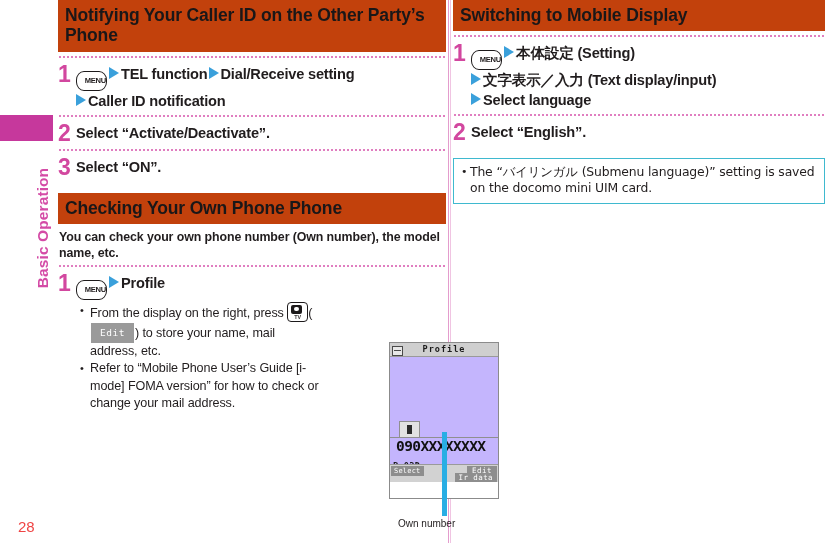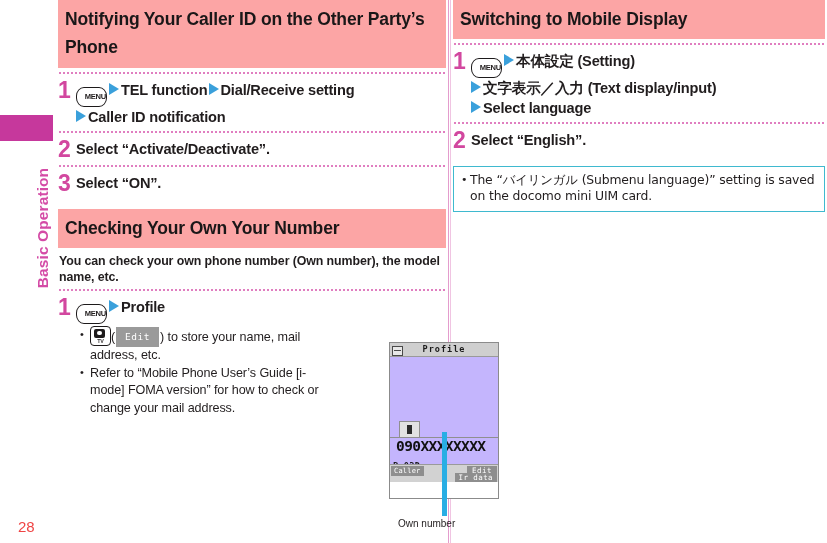--- a/index.html
+++ b/index.html
@@ -74,25 +74,25 @@
     height: 543px;
     background: #e49ccd;
   }
   .col-divider.inner {
     left: 450px;
     background: #f0c4e2;
   }
 
   
   .sec-head {
-    background: #fca5a5;
+    background: #c2410c;
     color: #1a1718;
     font-weight: bold;
     font-size: 17.5px;
-    line-height: 28px;
+    line-height: 20px;
     padding: 5px 6px 6px 7px;
     letter-spacing: -0.15px;
   }
   .sec-head.two-line { padding-bottom: 7px; }
 
   .intro-text {
     font-weight: bold;
     font-size: 12.4px;
     line-height: 15.5px;
     margin: 6px 0 3px 1px;
@@ -441,53 +441,53 @@
 
       <div class="dotrule"></div>
       <div class="step">
         <div class="step-num">3</div>
         <div class="step-body">Select “ON”.</div>
       </div>
 
     </div>
 
     <div style="margin-top:14px;">
-      <div class="sec-head">Checking Your Own Your Number</div>
+      <div class="sec-head">Checking Your Own Phone Phone</div>
       <div class="intro-text">You can check your own phone number (Own number), the model name, etc.</div>
 
       <div class="dotrule"></div>
       <div class="step">
         <div class="step-num">1</div>
         <div class="step-body">
           <span class="keycap">MENU</span><span class="arrow"></span><span>Profile</span>
         </div>
       </div>
 
       <ul class="subbullets" style="margin-left:22px;">
-        <li>
+        <li><span>From the display on the right, press</span>
           <span class="camkey"><span class="lens"></span><span class="tv">TV</span></span><span>(</span><span class="softkey">Edit</span><span>) to store your name, mail address, etc.</span>
         </li>
         <li>Refer to “Mobile Phone User’s Guide [i-mode] FOMA version” for how to check or change your mail address.</li>
       </ul>
     </div>
 
     <div class="phoneshot">
       <div class="ps-titlebar">
         <span class="ps-envicon"></span>
         <div class="ps-title">Profile</div>
       </div>
       <div class="ps-body">
         <div class="ps-tab">
             <span class="pi"></span>
           </div>
         <div class="ps-tabline"></div>
         <div class="ps-number">090XXXXXXXX</div>
         <div class="ps-model">P-03D</div>
         <div class="ps-footer">
-          <span class="ps-softleft">Caller</span>
+          <span class="ps-softleft">Select</span>
           <span class="ps-softr1">Edit</span>
           <span class="ps-softr2">Ir data</span>
         </div>
       </div>
     </div>
     <div class="callout-line"></div>
     <div class="callout-label">Own number</div>
   </div>
 
   <div class="col-right">

